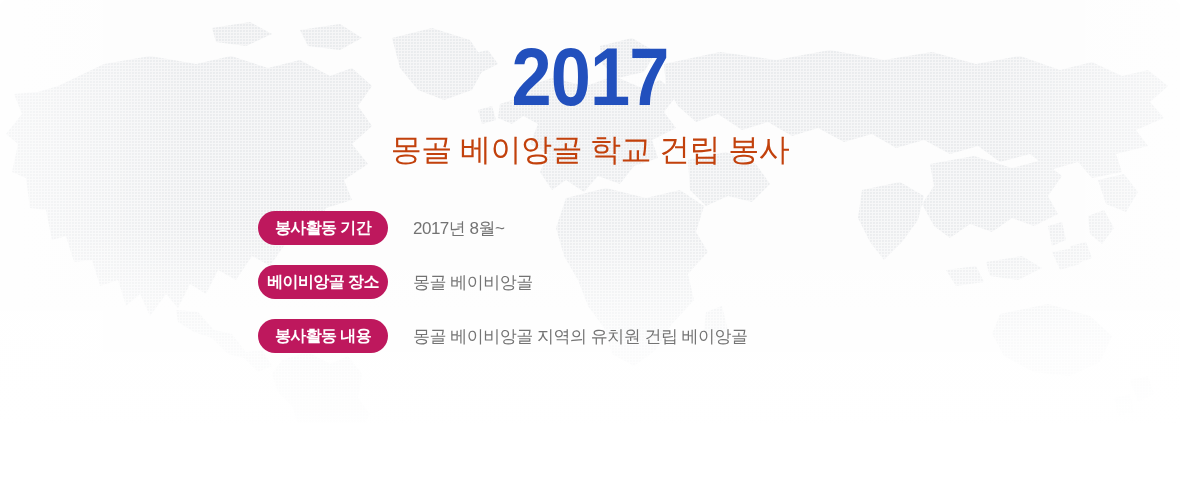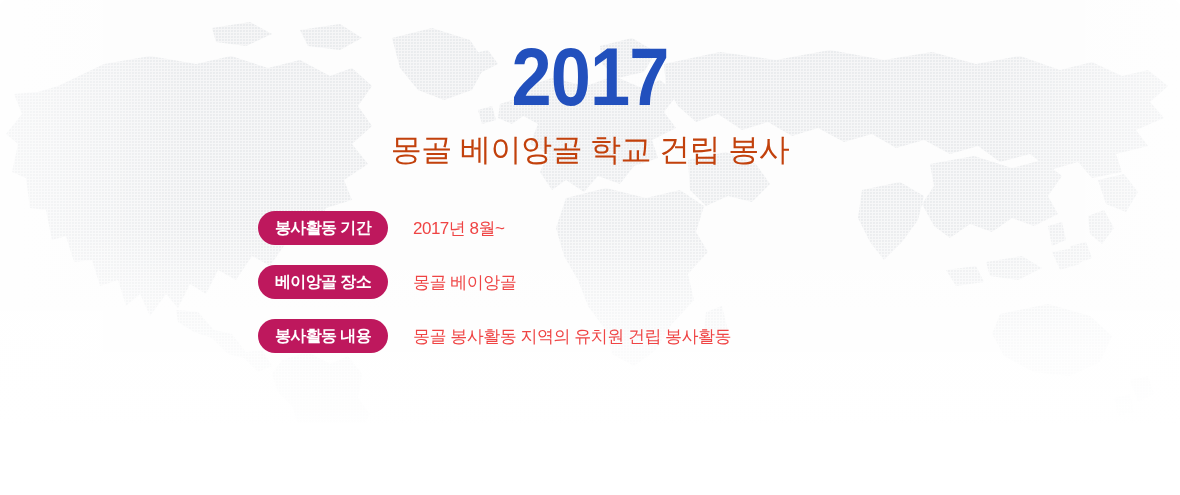--- a/index.html
+++ b/index.html
@@ -114,21 +114,21 @@
     letter-spacing: -0.6px;
     display: flex;
     align-items: center;
     justify-content: center;
     box-sizing: border-box;
     white-space: nowrap;
   }
   .detail-value {
     margin-left: 25px;
     font-size: 17px;
-    color: #ef4444;
+    color: #737373;
     letter-spacing: -0.5px;
     white-space: nowrap;
   }
 
   
   .bottom-rule {
     position: absolute;
     left: 0;
     top: 435px;
     width: 1180px;
@@ -260,27 +260,27 @@
   </div>
 
   <div class="details">
 
     <div class="detail-row">
       <span class="badge">봉사활동 기간</span>
       <span class="detail-value">2017년 8월~</span>
     </div>
 
     <div class="detail-row">
-      <span class="badge">베이앙골 장소</span>
-      <span class="detail-value">몽골 베이앙골</span>
+      <span class="badge">베이비앙골 장소</span>
+      <span class="detail-value">몽골 베이비앙골</span>
     </div>
 
     <div class="detail-row">
       <span class="badge">봉사활동 내용</span>
-      <span class="detail-value">몽골 봉사활동 지역의 유치원 건립 봉사활동</span>
+      <span class="detail-value">몽골 베이비앙골 지역의 유치원 건립 베이앙골</span>
     </div>
 
   </div>
 
   <div class="bottom-strip"></div>
   <div class="bottom-rule"></div>
   <div class="bottom-arrow"></div>
 
 </div>
 

